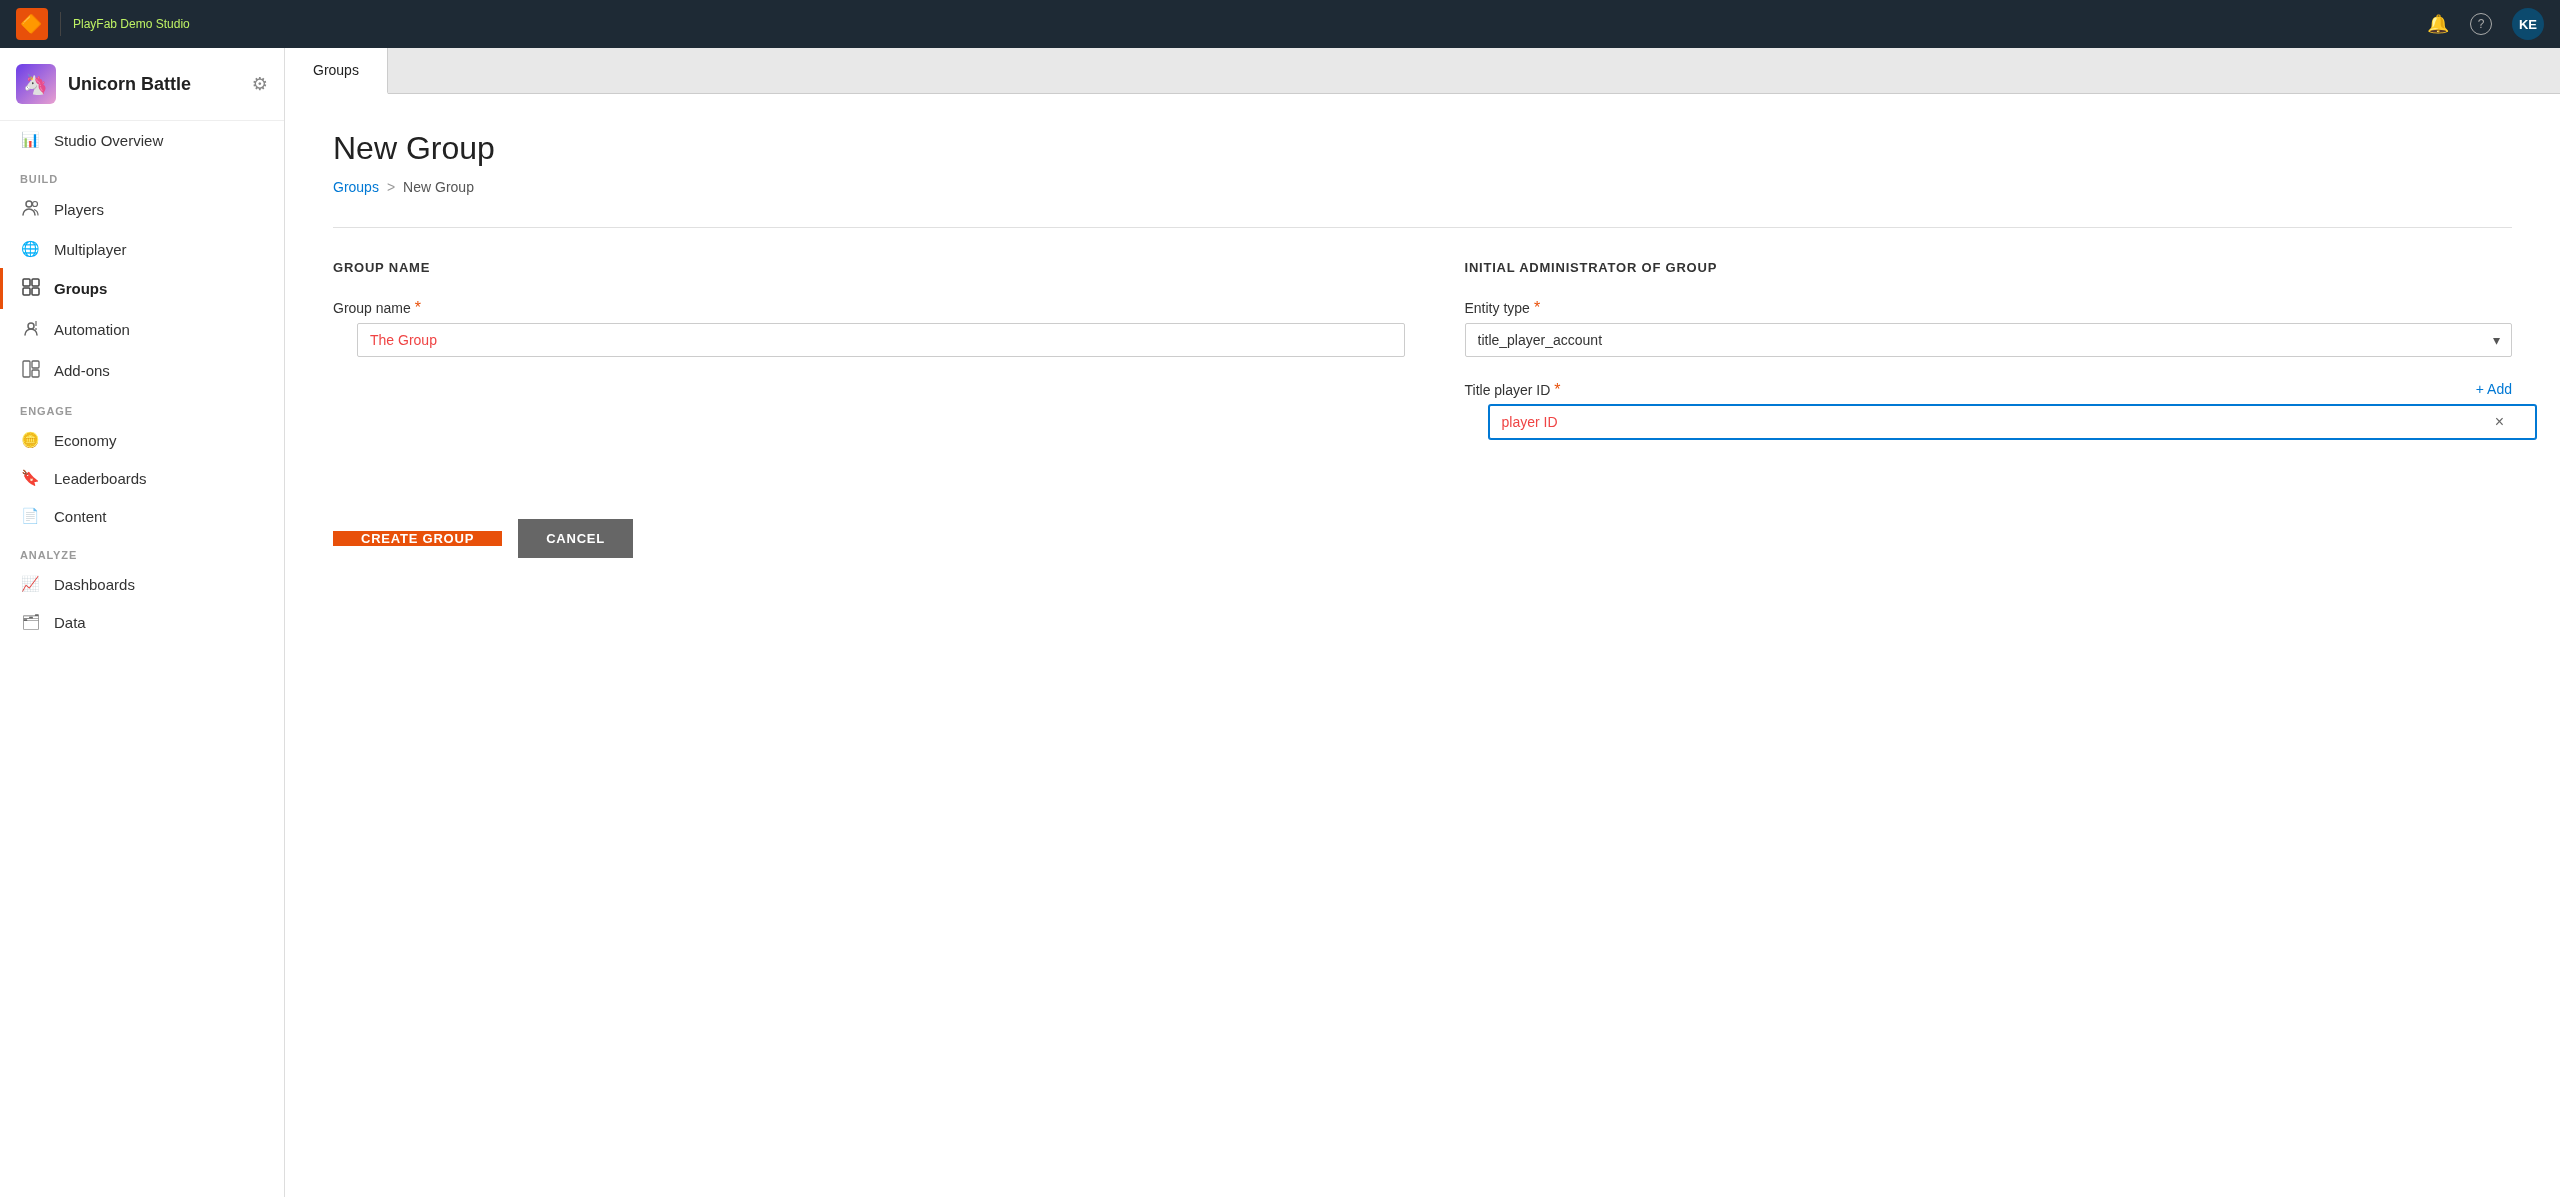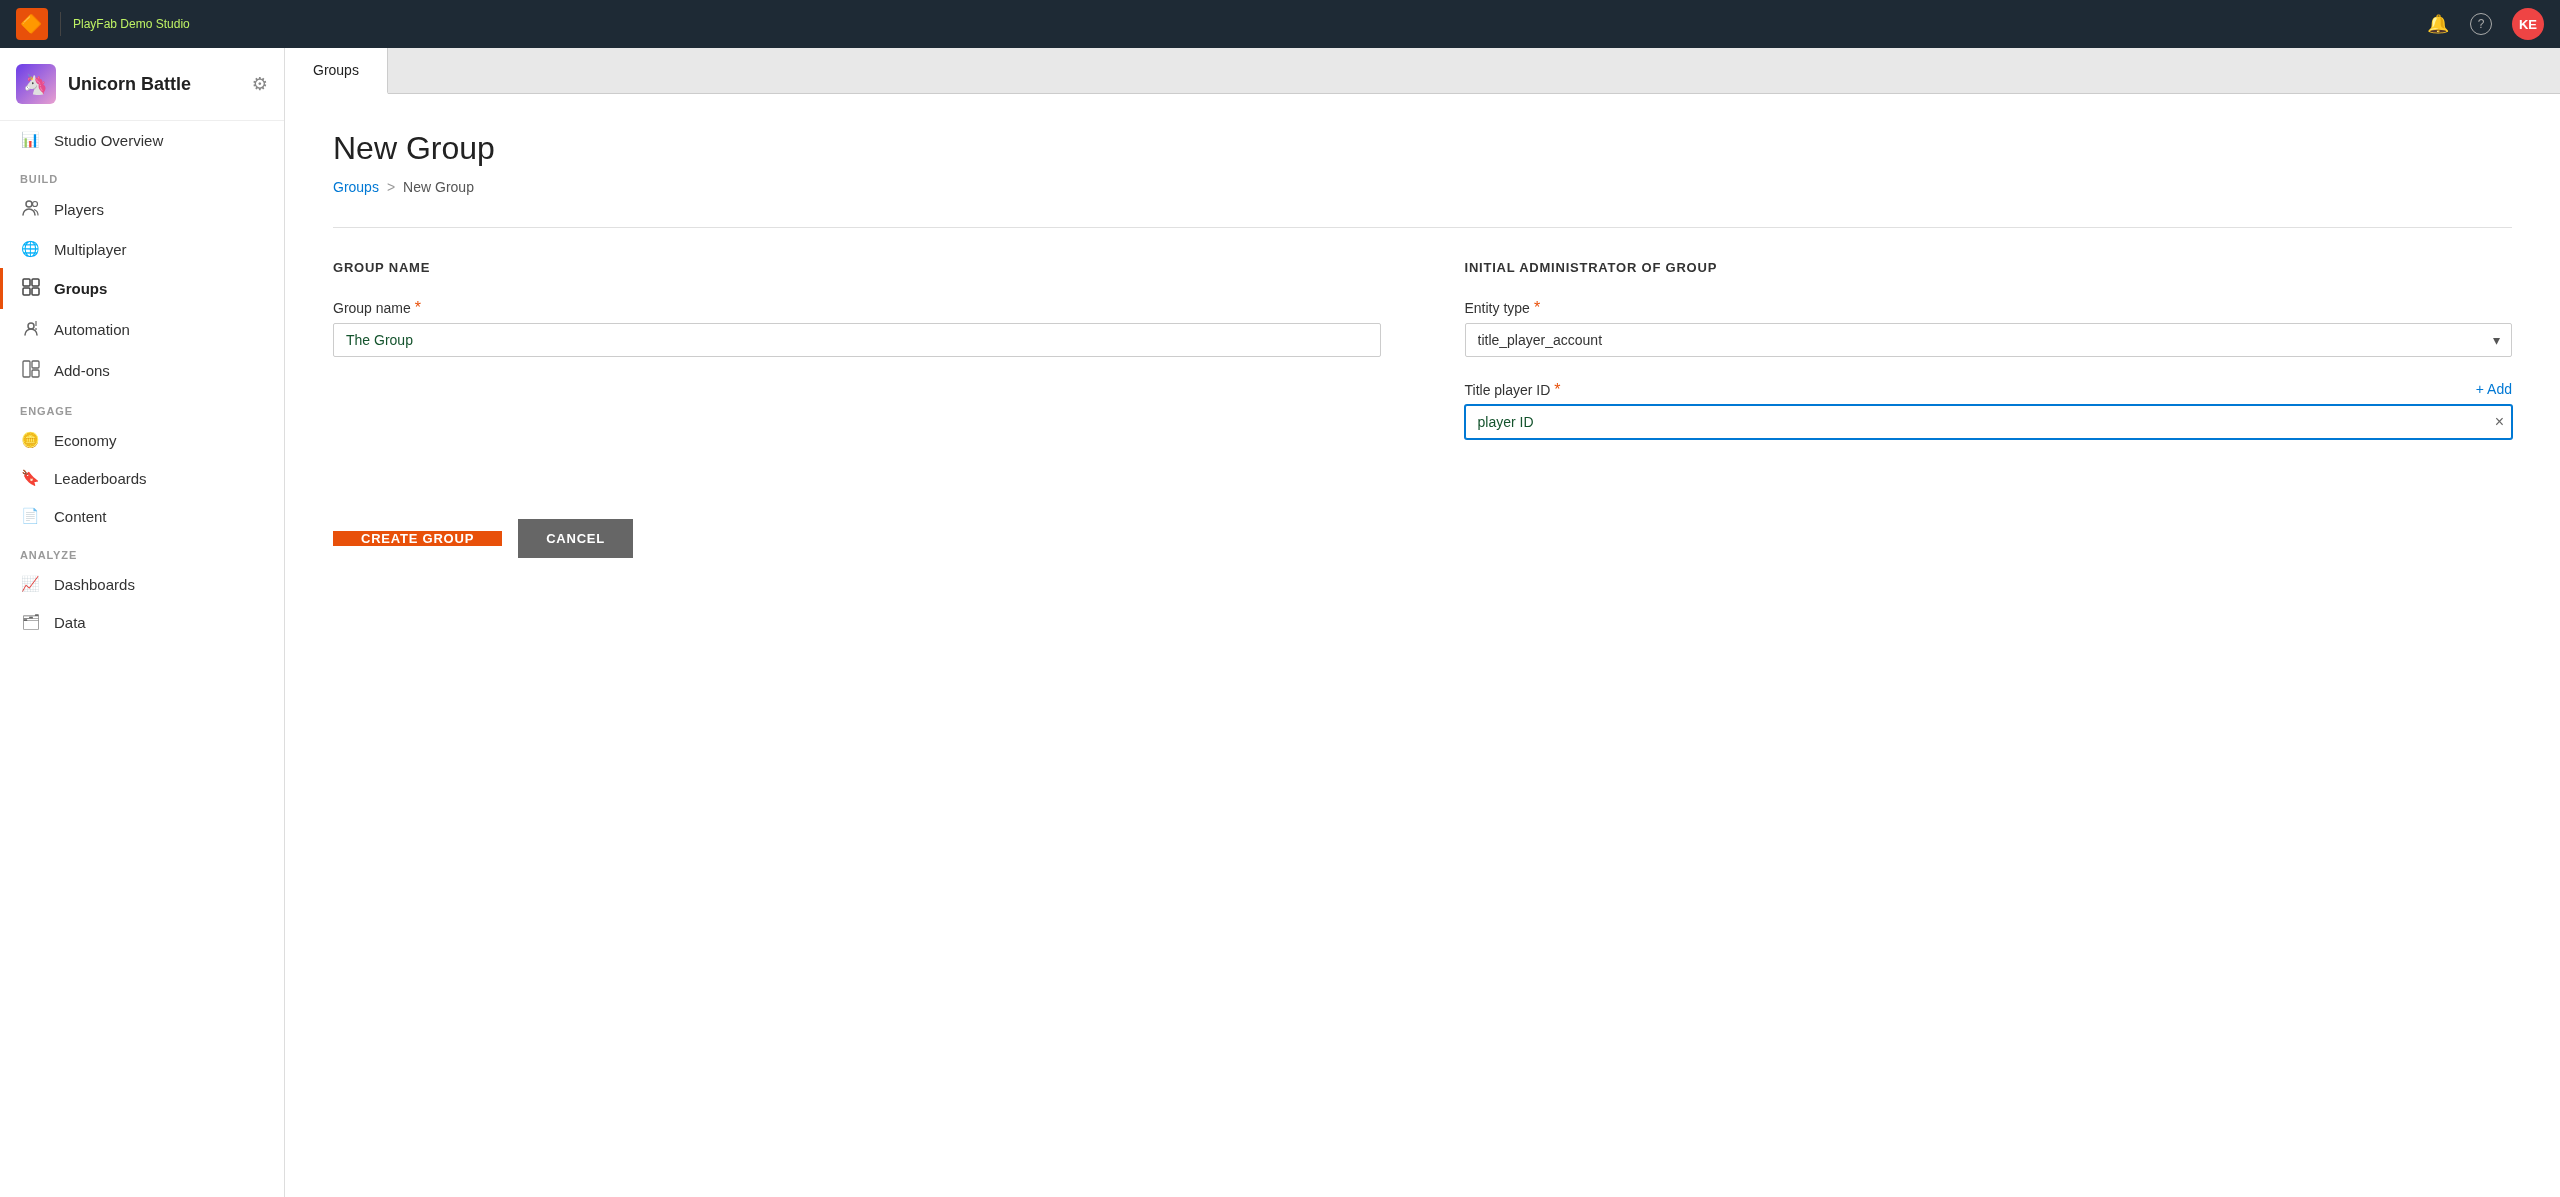--- a/index.html
+++ b/index.html
@@ -42,21 +42,21 @@
     }
     .topbar-icon {
       color: #aaa;
       font-size: 18px;
       cursor: pointer;
     }
     .topbar-avatar {
       width: 32px;
       height: 32px;
       border-radius: 50%;
-      background: #ef4444;
+      background: #0c4a6e;
       display: flex;
       align-items: center;
       justify-content: center;
       color: #fff;
       font-size: 13px;
       font-weight: bold;
       cursor: pointer;
     }
 
     
@@ -238,23 +238,24 @@
     .required-star {
       color: #e8500a;
       font-size: 16px;
     }
     .form-input {
       width: 100%;
       border: 1px solid #ccc;
       border-radius: 2px;
       padding: 8px 12px;
       font-size: 14px;
-      color: #14532d;
+      color: #ef4444;
       outline: none;
       background: #fff;
+      margin-left: 24px;
     }
     .form-select {
       width: 100%;
       border: 1px solid #ccc;
       border-radius: 2px;
       padding: 8px 12px;
       font-size: 14px;
       color: #333;
       outline: none;
       background: #fff;

